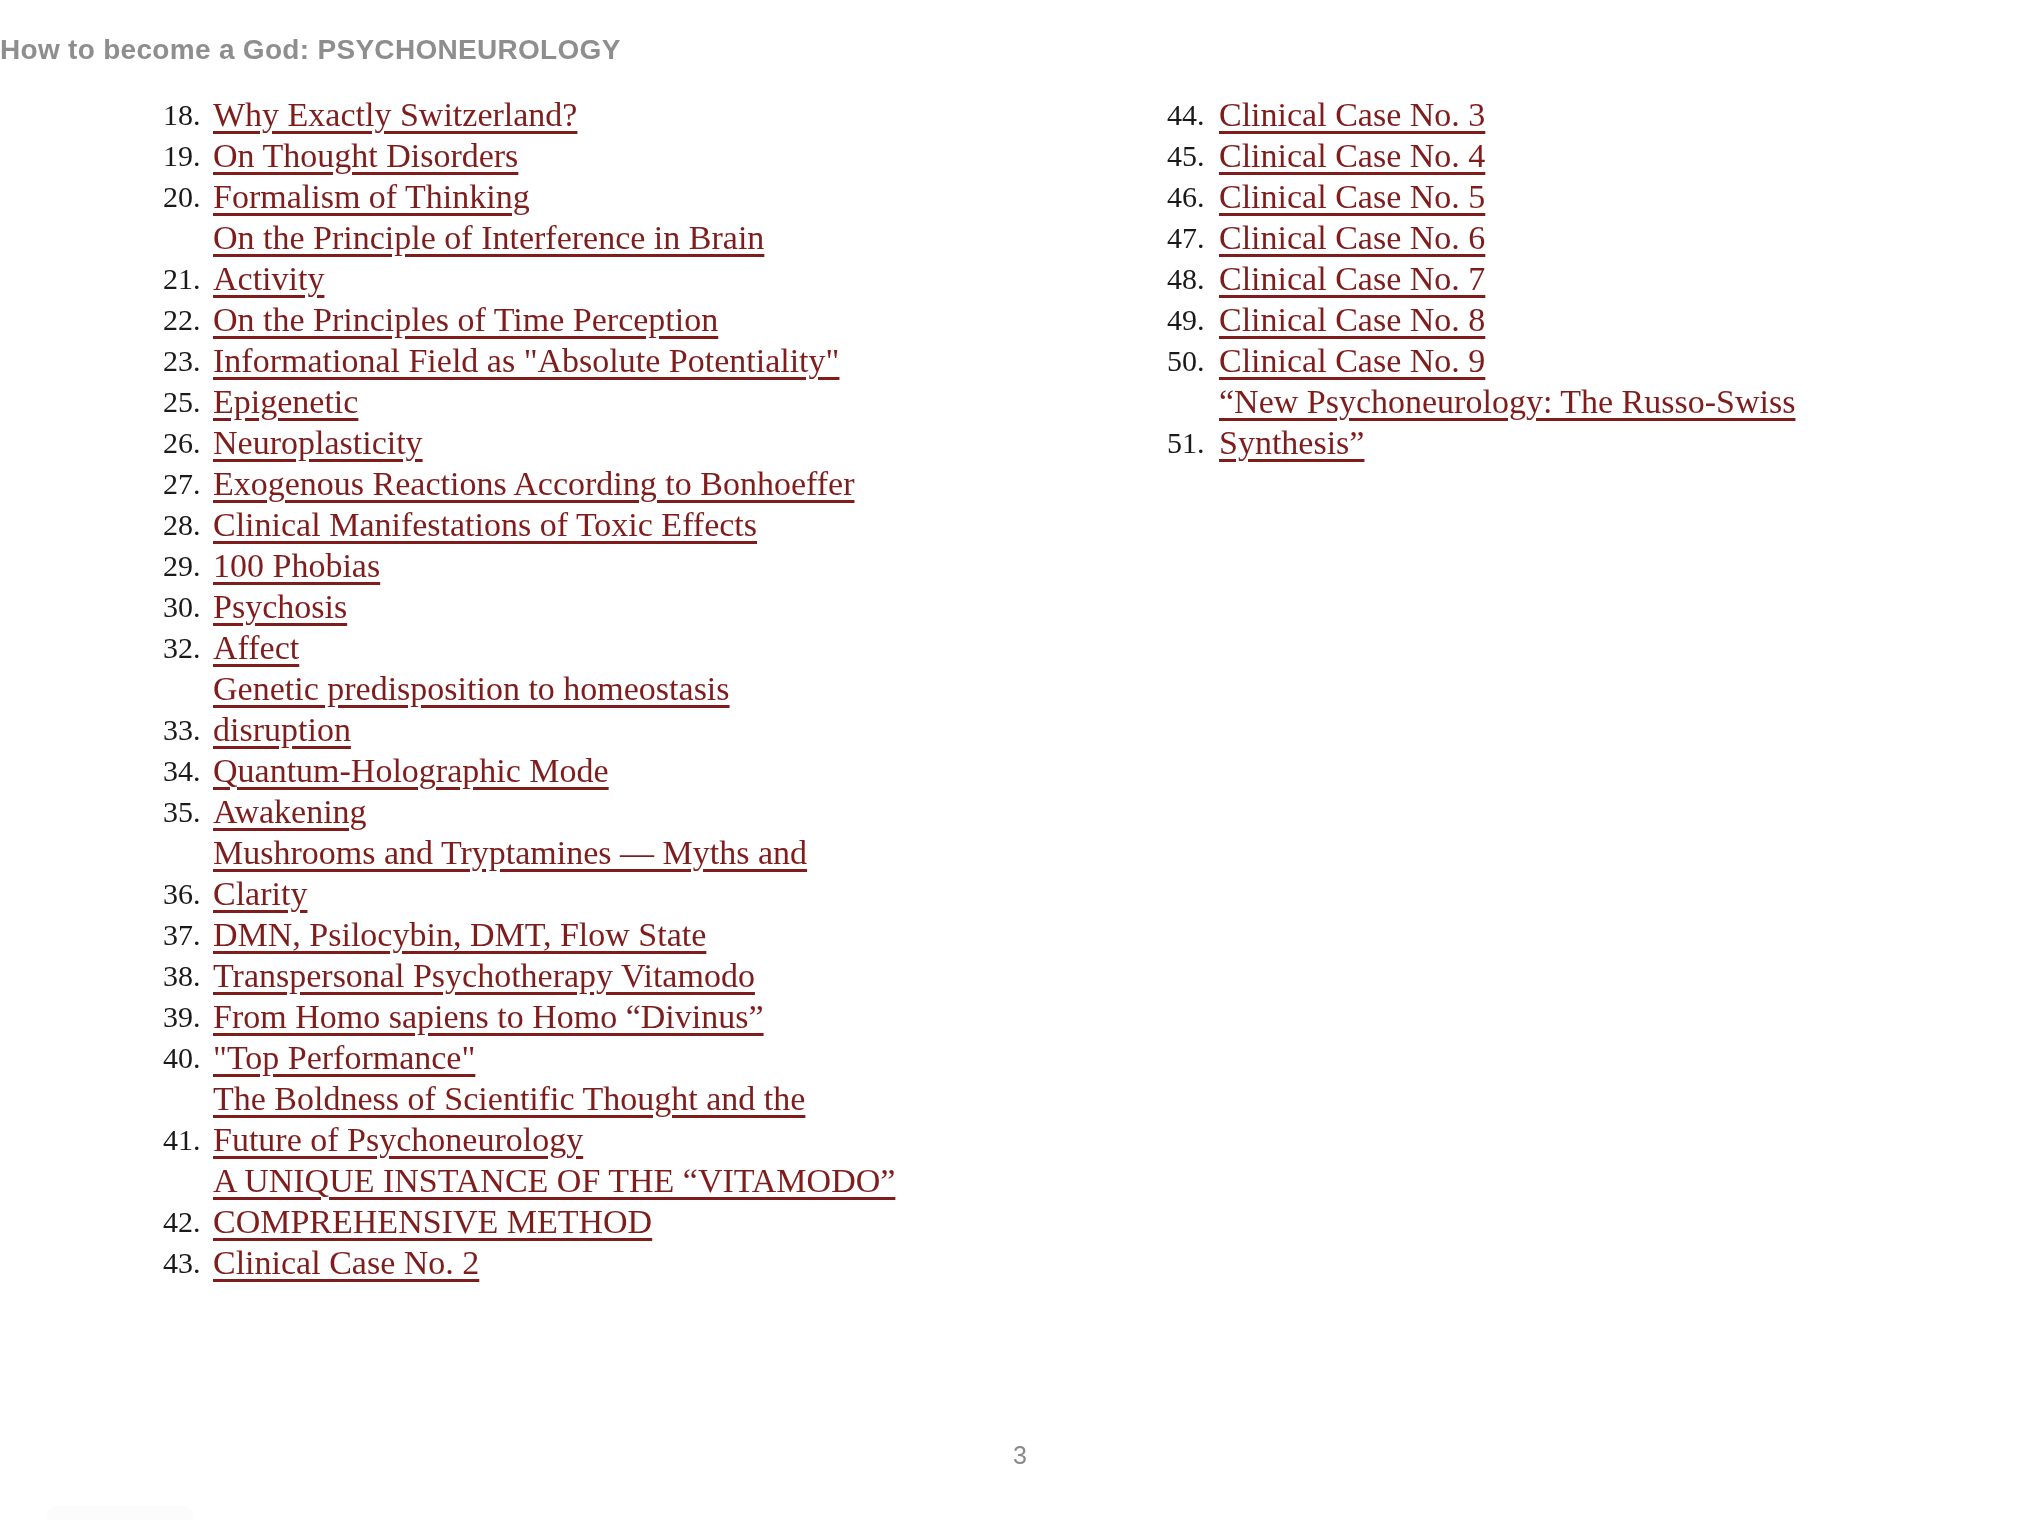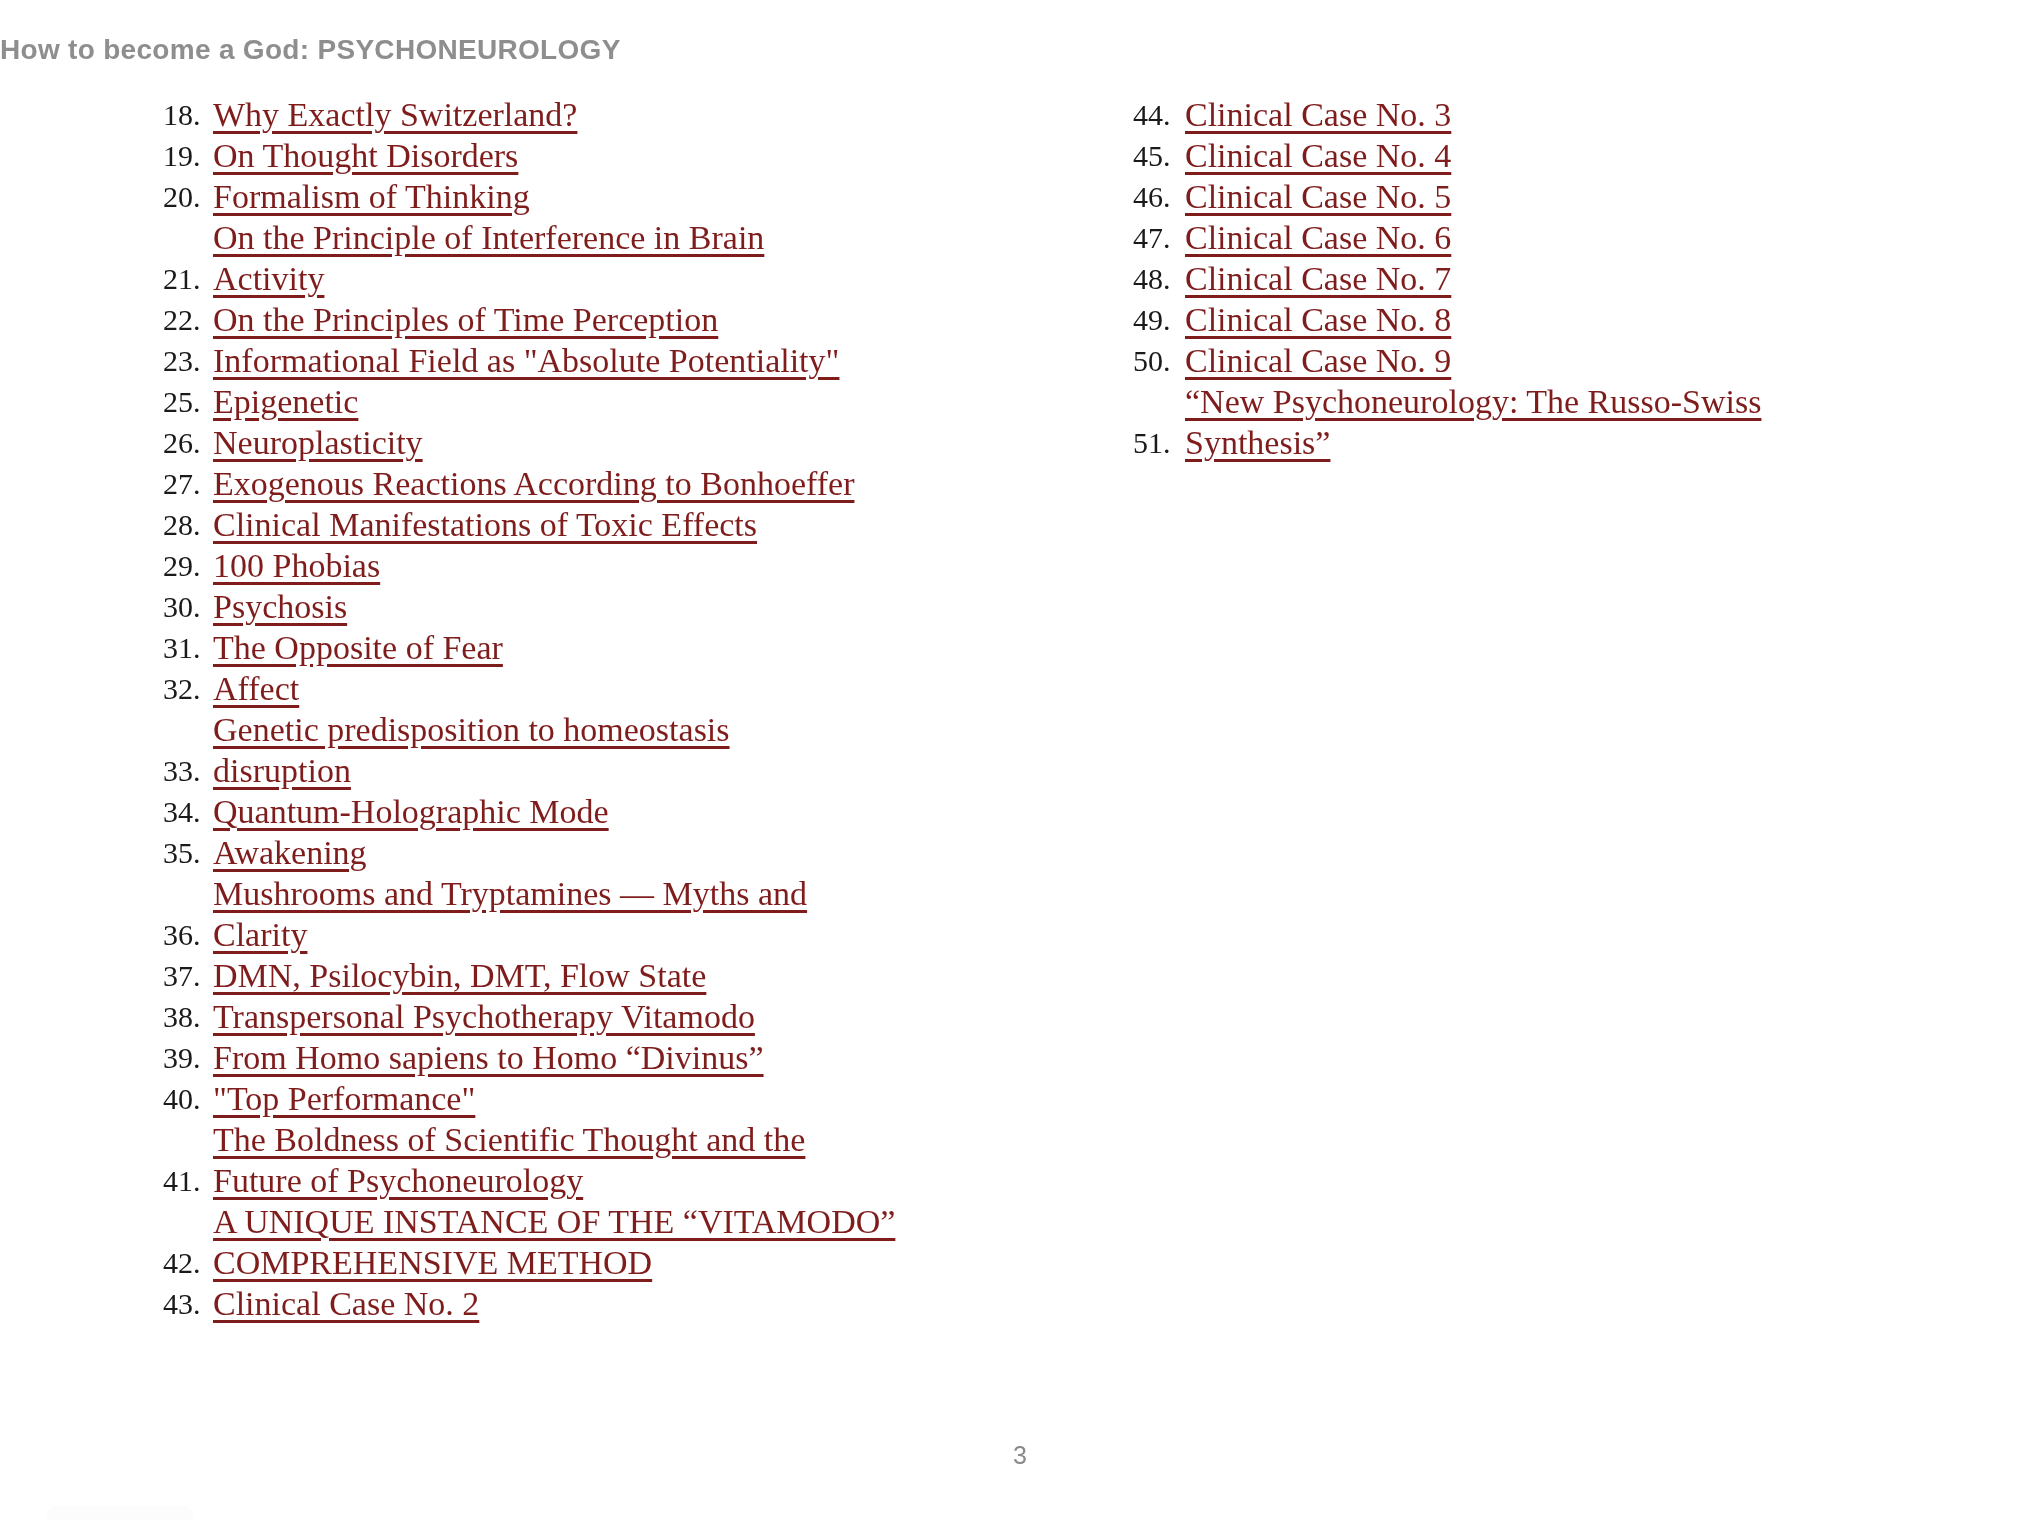--- a/index.html
+++ b/index.html
@@ -39,21 +39,21 @@
     display: flex;
     align-items: flex-end;
     font-size: 34px;
     line-height: 41px;
   }
   .toc-num {
     flex: 0 0 50px;
     font-size: 30px;
     color: #1a1a1a;
   }
-  .toc-col-right .toc-num { flex-basis: 52px; }
+  .toc-col-right .toc-num { flex-basis: 52px; margin-left: 34px; }
   .toc-link {
     color: #7f1d1d;
     text-decoration: underline;
     text-decoration-thickness: 2.5px;
     text-underline-offset: 5px;
     white-space: pre-line;
     cursor: pointer;
   }
 
   
@@ -143,24 +143,20 @@
       <li class="toc-item">
         <span class="toc-num">29.</span>
         <a class="toc-link">100 Phobias</a>
       </li>
 
       <li class="toc-item">
         <span class="toc-num">30.</span>
         <a class="toc-link">Psychosis</a>
       </li>
 
-      <li class="toc-item">
-        <span class="toc-num">31.</span>
-        <a class="toc-link">The Opposite of Fear</a>
-      </li>
 
       <li class="toc-item">
         <span class="toc-num">32.</span>
         <a class="toc-link">Affect</a>
       </li>
 
       <li class="toc-item">
         <span class="toc-num">33.</span>
         <a class="toc-link">Genetic predisposition to homeostasis
 disruption</a>

